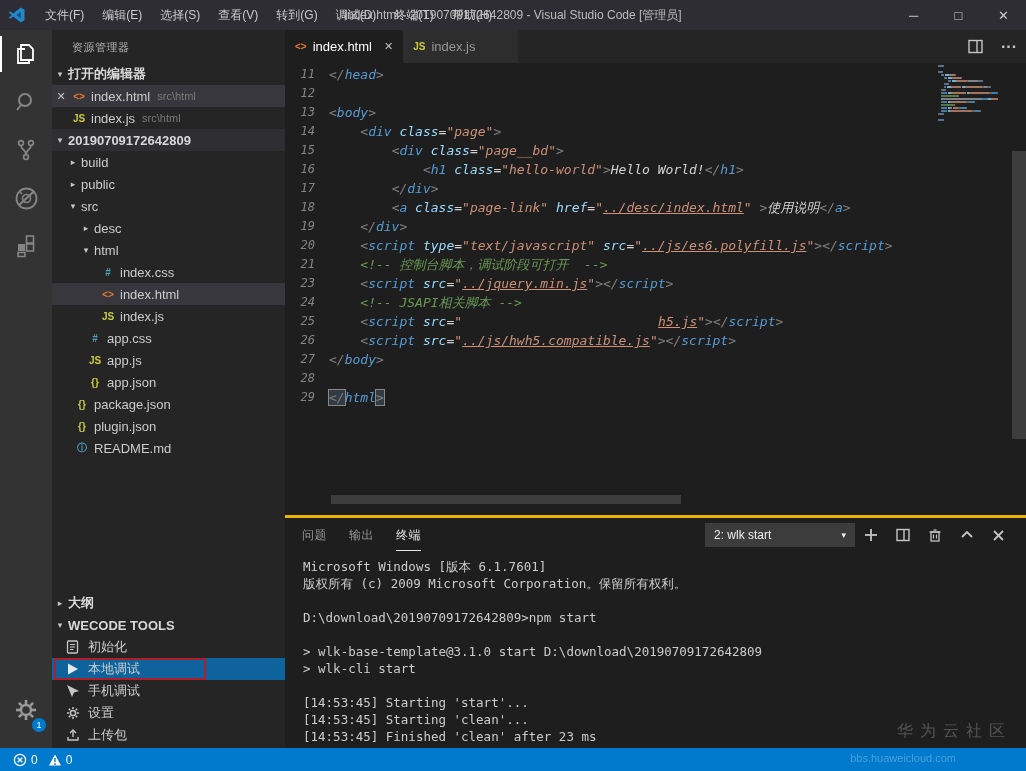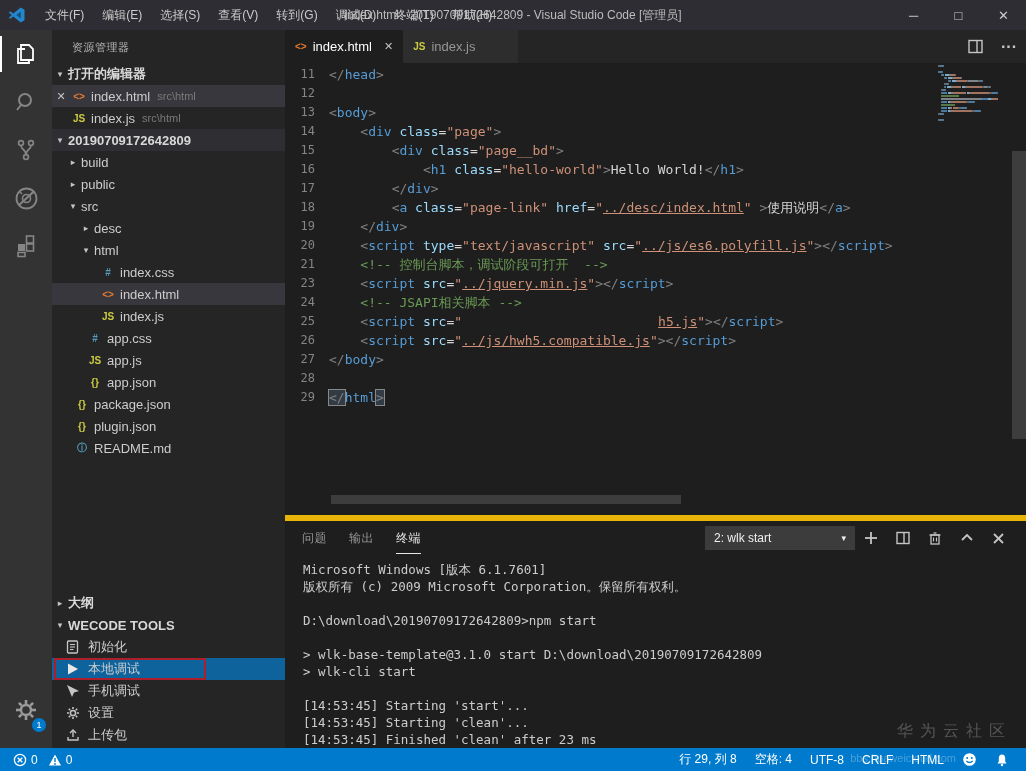--- a/index.html
+++ b/index.html
@@ -58,21 +58,21 @@
   .editor-region { flex:1; display:flex; flex-direction:column; min-width:0; background:#1e1e1e; }
   .tabbar { height:33px; background:#252526; display:flex; align-items:stretch; flex:0 0 33px; }
   .tab { display:flex; align-items:center; padding:0 10px; font-size:13px; color:#969696; background:#2d2d2d; min-width:115px; }
   .tab.active { background:#1e1e1e; color:#ffffff; }
   .tab .ficon { margin-right:6px; font-size:10px; font-weight:bold; }
   .tab .tclose { margin-left:12px; font-size:11px; color:#c5c5c5; }
   .tab-actions { margin-left:auto; display:flex; align-items:center; color:#c5c5c5; }
   .tab-actions > div { padding:0 9px; }
 
   .editor { position:relative; flex:1; overflow:hidden; background:#1e1e1e; }
-  .code { position:absolute; left:0; top:2px; right:75px; overflow:hidden; }
+  .code { position:absolute; left:0; top:2px; right:75px; overflow:hidden;font-style:italic; }
   .cl { display:flex; height:19px; line-height:19px; font-family:"DejaVu Sans Mono", monospace; font-size:13px; }
   .cl .ln { width:44px; flex:0 0 44px; text-align:right; color:#858585; padding-right:14px;
     font-size:12px; }
   .cl .lc { white-space:pre; color:#d4d4d4; }
   .tk-x { color:#d4d4d4; } .tk-t { color:#569cd6; } .tk-a { color:#9cdcfe; }
   .tk-s { color:#ce9178; } .tk-su { color:#ce9178; text-decoration:underline; }
   .tk-p { color:#808080; } .tk-c { color:#6a9955; }
   .tk-bm { color:#808080; background:rgba(90,113,140,.35); outline:1px solid #888; }
   .tk-gap { display:inline-block; width:196px; }
   .caret { display:inline-block; width:1px; height:15px; background:#d4d4d4; vertical-align:middle; }
@@ -80,21 +80,21 @@
   .tooltip { position:absolute; left:190px; top:252px; background:#252526; border:1px solid #454545;
     color:#cccccc; font-size:12px; padding:4px 9px; z-index:5; white-space:nowrap; }
 
   .minimap { position:absolute; right:16px; top:2px; width:72px; }
   .mm-line { display:flex; height:2px; margin-bottom:1px; }
   .mm-seg { height:2px; opacity:.75; }
   .vscroll { position:absolute; right:0; top:88px; width:14px; height:288px; background:rgba(121,121,121,.35); }
   .hscroll { position:absolute; left:46px; bottom:3px; width:350px; height:9px; background:rgba(121,121,121,.35); }
 
   
-  .panel { flex:0 0 233px; background:#1e1e1e; border-top:6px solid #eab308; position:relative;margin-top:8px; }
+  .panel { flex:0 0 233px; background:#1e1e1e; border-top:3px solid #eab308; position:relative;margin-top:8px; }
   .panel-hd { height:34px; display:flex; align-items:center; padding:0 12px 0 17px; }
   .p-tab { font-size:12px; color:#969696; margin-right:22px; padding:8px 0 6px; letter-spacing:.5px; }
   .p-tab.active { color:#e7e7e7; border-bottom:1px solid #e7e7e7; }
   .p-right { margin-left:auto; display:flex; align-items:center; }
   .p-select { background:#3c3c3c; color:#f0f0f0; border:1px solid #3c3c3c; font-size:12px;
     width:150px; height:24px; display:flex; align-items:center; padding:0 8px; justify-content:space-between; }
   .p-ico { color:#c5c5c5; padding:0 9px; display:flex; align-items:center; }
   .term { padding:6px 12px 0 18px; font-family:"DejaVu Sans Mono", monospace; font-size:12.5px;
     color:#cccccc; line-height:17px; white-space:pre; }
   .wm-community { position:absolute; right:14px; bottom:6px; color:rgba(210,210,210,.30);
@@ -694,36 +694,15 @@
       </div>
       <div class="st-item">
         <svg width="14" height="14" viewBox="0 0 14 14" style="margin-right:4px;">
             <polygon points="7,1.5 13,12.5 1,12.5" fill="#fff"></polygon>
             <line x1="7" y1="5" x2="7" y2="9" stroke="#007acc" stroke-width="1.4"></line>
             <circle cx="7" cy="11" r="0.9" fill="#007acc"></circle>
           </svg>
         <span>0</span>
       </div>
     </div>
-    <div class="st-right">
-      <div class="st-item">行 29, 列 8</div>
-      <div class="st-item">空格: 4</div>
-      <div class="st-item">UTF-8</div>
-      <div class="st-item">CRLF</div>
-      <div class="st-item">HTML</div>
-      <div class="st-item">
-        <svg width="15" height="15" viewBox="0 0 15 15">
-            <circle cx="7.5" cy="7.5" r="6.3" fill="#fff"></circle>
-            <circle cx="5.2" cy="6" r="1" fill="#007acc"></circle>
-            <circle cx="9.8" cy="6" r="1" fill="#007acc"></circle>
-            <path d="M4.3 9 Q7.5 12 10.7 9" fill="none" stroke="#007acc" stroke-width="1.2"></path>
-          </svg>
-      </div>
-      <div class="st-item">
-        <svg width="14" height="14" viewBox="0 0 14 14">
-            <path d="M7 1.5 C4.8 1.5 3.8 3.2 3.8 5.2 L3.8 8.5 L2.5 10.5 L11.5 10.5 L10.2 8.5 L10.2 5.2 C10.2 3.2 9.2 1.5 7 1.5 Z" fill="#fff"></path>
-            <circle cx="7" cy="12" r="1.2" fill="#fff"></circle>
-          </svg>
-      </div>
-    </div>
     <div class="wm-site">bbs.huaweicloud.com</div>
   </div>
 </div>
 
 </body></html>

